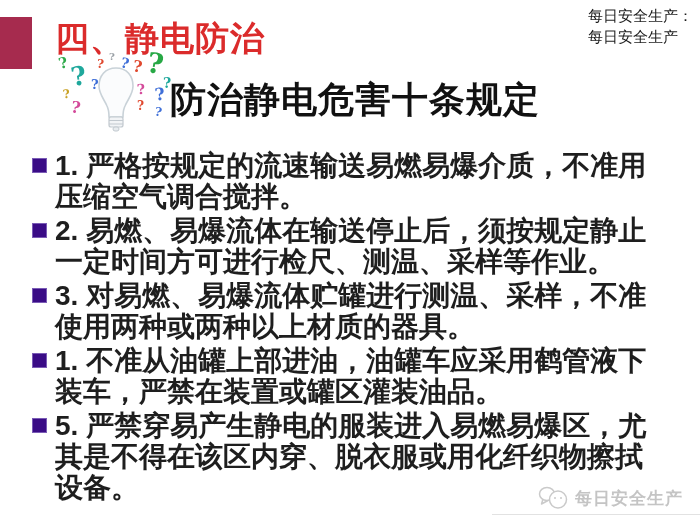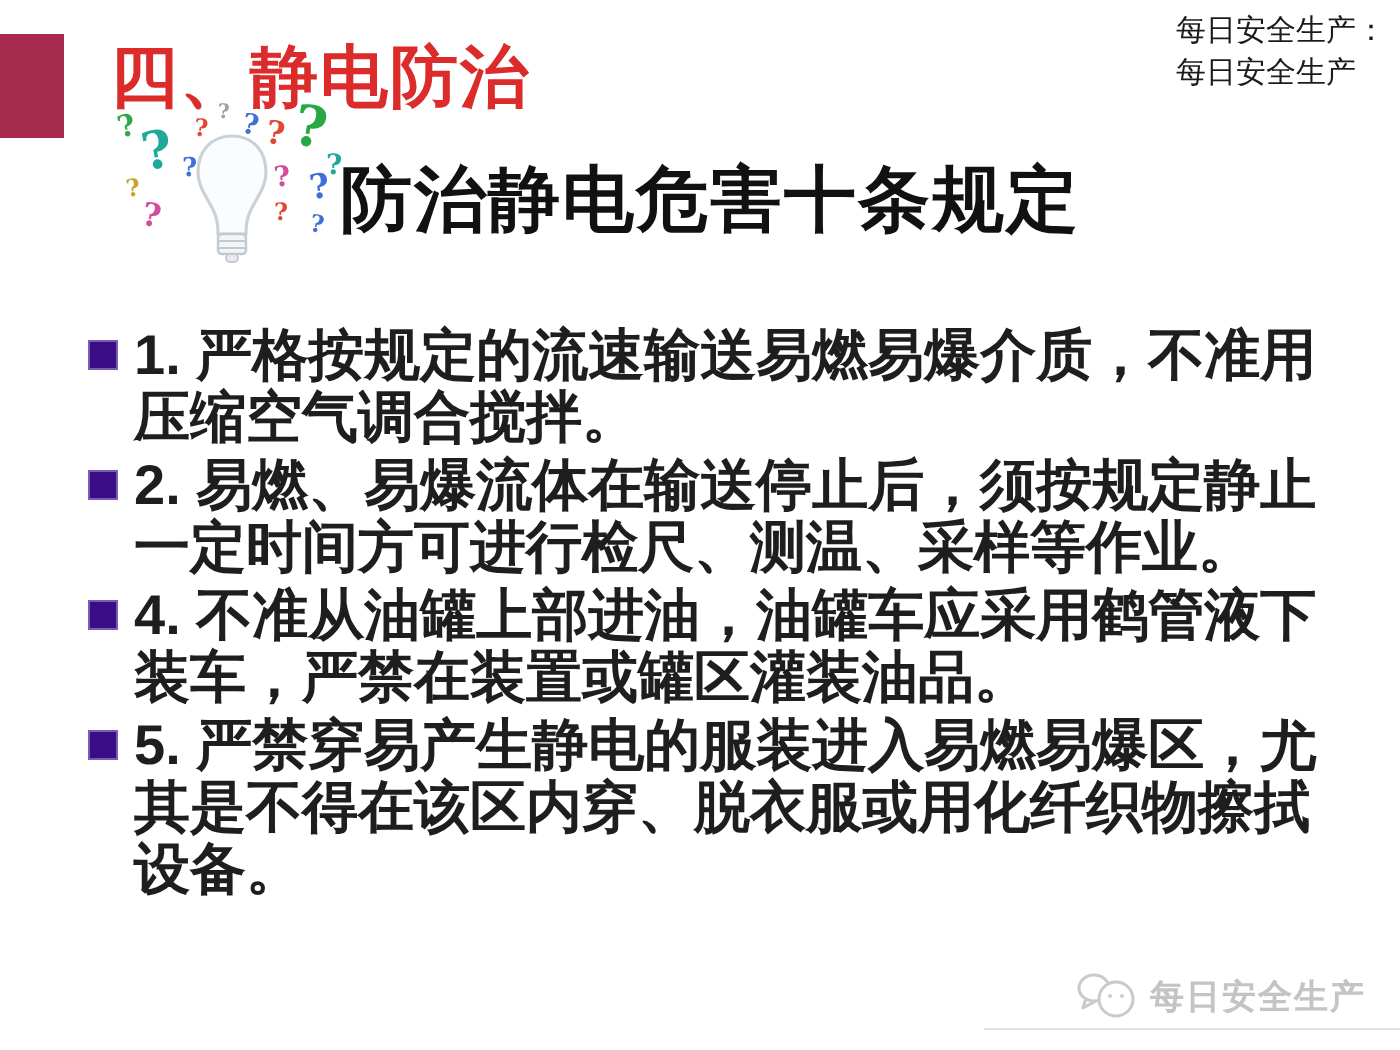--- a/index.html
+++ b/index.html
@@ -53,21 +53,21 @@
   
   .subtitle{
     position:absolute;left:170px;top:76px;margin:0;
     font-size:36px;font-weight:900;color:#111111;
     letter-spacing:1px;white-space:nowrap;text-align:right;
   }
 
   
   .rules{
     position:absolute;left:33px;top:150px;width:624px;
-    margin:12px;padding:0;list-style:none;
+    margin:0;padding:0;list-style:none;
   }
   .rules li{
     position:relative;padding-left:22px;margin-bottom:3px;
     font-size:28px;line-height:31px;font-weight:700;color:#1E1E1E;
     letter-spacing:0px;
   }
   .bullet{
     position:absolute;left:0;top:9px;width:13px;height:13px;
     background:#3A0C86;outline:1px solid #7a5bb5;
   }
@@ -126,21 +126,25 @@
     <li>
       <span class="bullet"></span>
       <span>1. 严格按规定的流速输送易燃易爆介质，不准用压缩空气调合搅拌。</span>
     </li>
     <li>
       <span class="bullet"></span>
       <span>2. 易燃、易爆流体在输送停止后，须按规定静止一定时间方可进行检尺、测温、采样等作业。</span>
     </li>
     <li>
       <span class="bullet"></span>
-      <span>4. 不准从油罐上部进油，油罐车应采用鹤管液下装车，严禁在装置或罐区灌装油品。</span>
+      <span>3. 对易燃、易爆流体贮罐进行测温、采样，不准使用两种或两种以上材质的器具。</span>
+    </li>
+    <li>
+      <span class="bullet"></span>
+      <span>1. 不准从油罐上部进油，油罐车应采用鹤管液下装车，严禁在装置或罐区灌装油品。</span>
     </li>
     <li>
       <span class="bullet"></span>
       <span>5. 严禁穿易产生静电的服装进入易燃易爆区，尤其是不得在该区内穿、脱衣服或用化纤织物擦拭设备。</span>
     </li>
   </ul>
 
   <div class="watermark">
     <svg width="32" height="24" viewBox="0 0 32 24">
       <ellipse cx="9" cy="8" rx="7.5" ry="6.5" fill="none" stroke="#CACACA" stroke-width="1.5"></ellipse>

